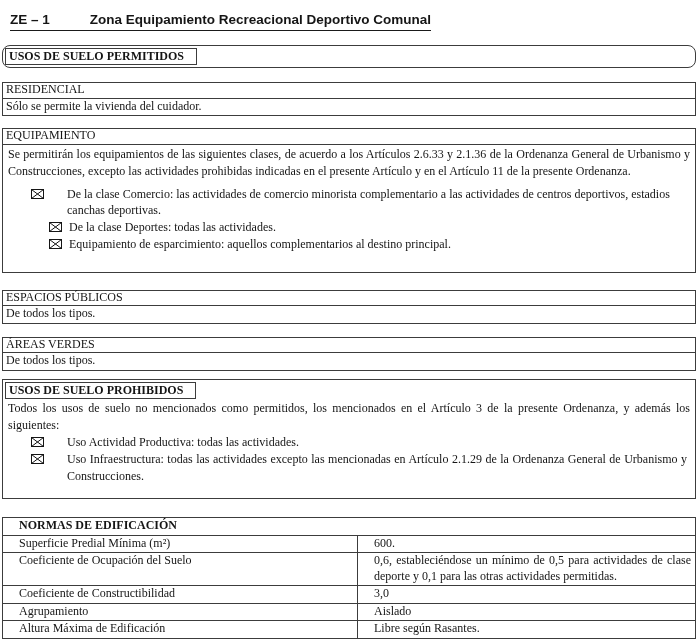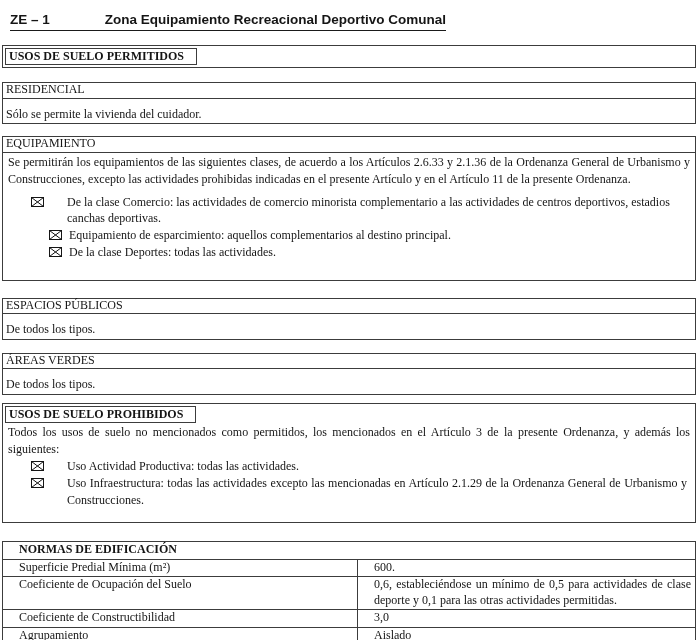--- a/index.html
+++ b/index.html
@@ -14,46 +14,46 @@
   
   .title {
     display:inline-block;
     margin:2px 0 0 8px;
     font-family:"Liberation Sans", sans-serif;
     font-weight:bold; font-size:13.5px;
     border-bottom:1.5px solid #1a1a1a;
     padding-bottom:3px;
     white-space:nowrap;
   }
-  .title .code { margin-right:55px; }
+  .title .code { margin-right:40px; }
 
   
   .secbox { border:1px solid #3c3c3c; }
   .m-permitidos { margin-top:14px; }
   .m-residencial { margin-top:14px; }
   .m-equipamiento { margin-top:12px; }
   .m-espacios { margin-top:17px; }
   .m-areas { margin-top:13px; }
   .m-prohibidos { margin-top:8px; }
   .m-normas { margin-top:18px; }
 
-  .hdr-wrap { padding:2px; }
+  .hdr-wrap { padding:2px;border-radius:8px; }
   .hdr-inner {
     display:inline-block;
     border:1px solid #3c3c3c;
     font-weight:bold;
     padding:0 12px 1px 3px;
     line-height:14px;
   }
   .row-hdr {
     border-bottom:1px solid #3c3c3c;
     padding:0 3px 1px 3px;
     line-height:13.5px;
   }
-  .row-body { padding:1px 3px 2px 3px; line-height:13.5px;margin-top:8px; }
+  .row-body { padding:1px 3px 2px 3px; line-height:13.5px; }
 
   .body-pad { padding:1px 4px 18px 4px; }
   .para { text-align:justify; line-height:17px; margin:0 1px; }
   .gap-sm { height:6px; }
 
   
   .bullet { display:flex; line-height:16.5px; }
   .bullet .mk { flex:none; }
   .mk1 { margin-left:24px; width:36px; }
   .mk2 { margin-left:42px; width:20px; }
@@ -106,29 +106,29 @@
               <line x1="12.5" y1="0.5" x2="0.5" y2="9.5" stroke="#151515"></line>
             </svg></span>
         <span class="bt">De la clase Comercio: las actividades de comercio minorista complementario a las actividades de centros deportivos, estadios canchas deportivas.</span>
       </div>
       <div class="bullet">
         <span class="mk mk2"><svg width="13" height="10" viewBox="0 0 13 10">
               <rect x="0.5" y="0.5" width="12" height="9" fill="none" stroke="#151515"></rect>
               <line x1="0.5" y1="0.5" x2="12.5" y2="9.5" stroke="#151515"></line>
               <line x1="12.5" y1="0.5" x2="0.5" y2="9.5" stroke="#151515"></line>
             </svg></span>
-        <span class="bt">Equipamiento de esparcimiento: aquellos complementarios al destino principal.</span>
+        <span class="bt">De la clase Deportes: todas las actividades.</span>
       </div>
       <div class="bullet">
         <span class="mk mk2"><svg width="13" height="10" viewBox="0 0 13 10">
               <rect x="0.5" y="0.5" width="12" height="9" fill="none" stroke="#151515"></rect>
               <line x1="0.5" y1="0.5" x2="12.5" y2="9.5" stroke="#151515"></line>
               <line x1="12.5" y1="0.5" x2="0.5" y2="9.5" stroke="#151515"></line>
             </svg></span>
-        <span class="bt">De la clase Deportes: todas las actividades.</span>
+        <span class="bt">Equipamiento de esparcimiento: aquellos complementarios al destino principal.</span>
       </div>
     </div>
   </div>
 
   
   <div class="secbox m-espacios">
     <div class="row-hdr">ESPACIOS PÚBLICOS</div>
     <div class="row-body">De todos los tipos.</div>
   </div>
 

